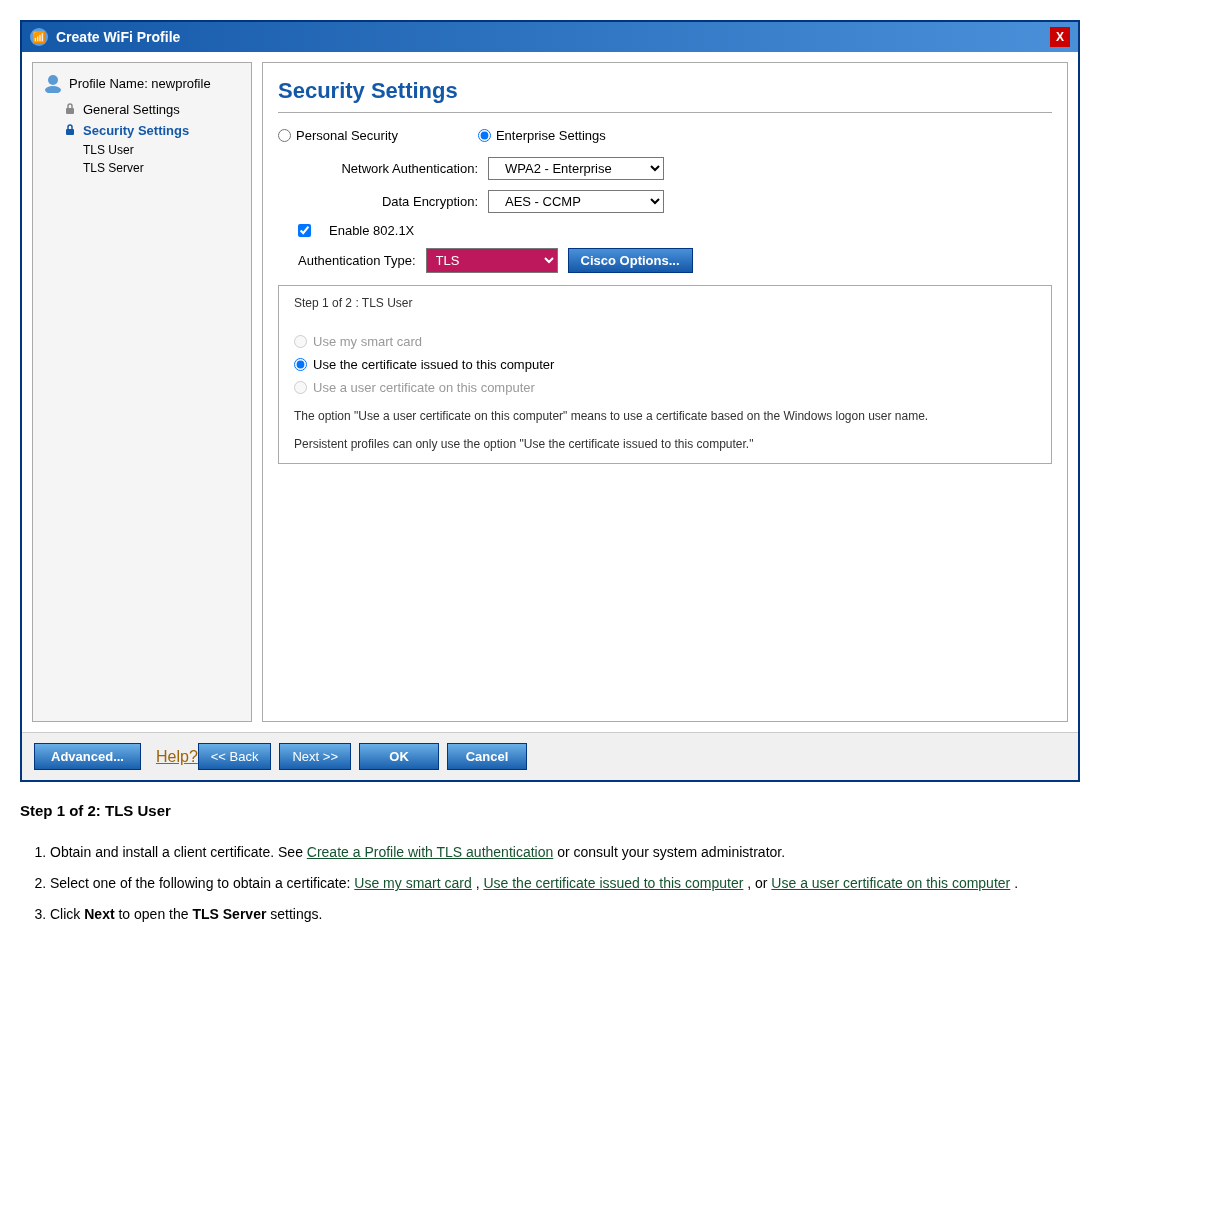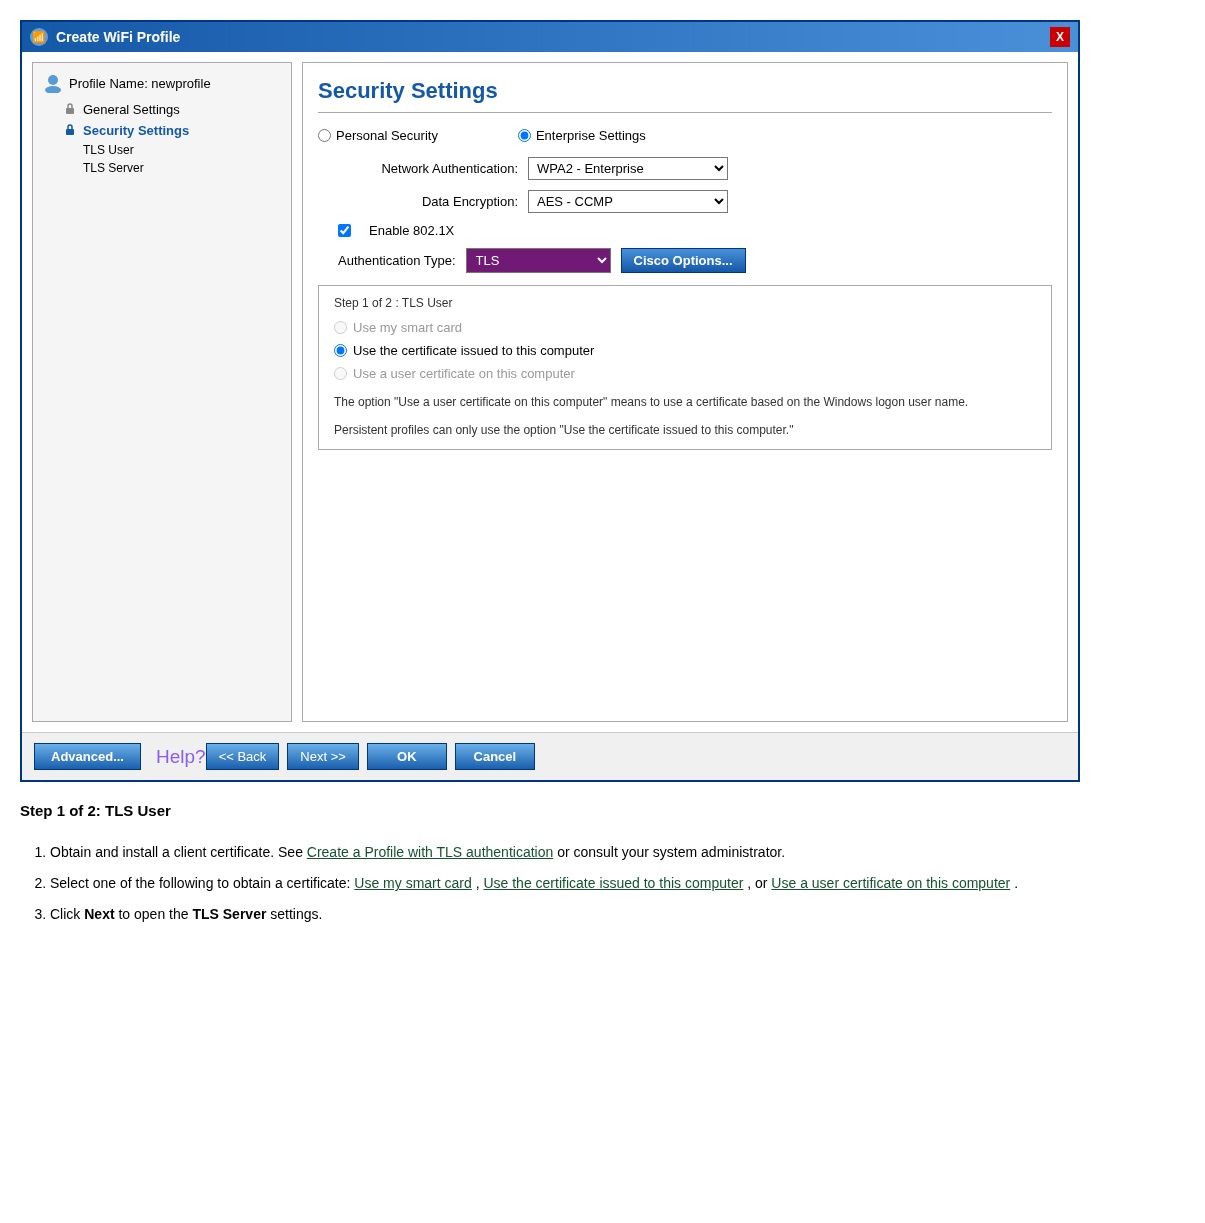--- a/index.html
+++ b/index.html
@@ -65,21 +65,21 @@
 
     .dialog-body {
       display: flex;
       padding: 10px;
       gap: 10px;
       min-height: 680px;
     }
 
     
     .left-panel {
-      width: 260px;
+      width: 220px;
       border: 1px solid #aaa;
       background: #f5f5f5;
       padding: 10px;
       flex-shrink: 0;
     }
 
     .profile-item {
       display: flex;
       align-items: center;
       gap: 6px;
@@ -155,22 +155,22 @@
       gap: 10px;
     }
 
     .form-label {
       width: 200px;
       text-align: right;
       flex-shrink: 0;
     }
 
     .form-select {
-      width: 200px;
-      padding: 2px 4px;
+      width: 176px;
+      padding: 2px 12px;
       border: 1px solid #777;
       background: #fff;
       font-size: 13px;
       appearance: auto;
     }
 
     .checkbox-row {
       display: flex;
       align-items: center;
       gap: 18px;
@@ -180,22 +180,22 @@
 
     .auth-row {
       display: flex;
       align-items: center;
       gap: 10px;
       margin-bottom: 12px;
       padding-left: 20px;
     }
 
     .auth-select {
-      width: 145px;
-      background: #701a75;
+      width: 132px;
+      background: #be185d;
       color: white;
       padding: 3px 5px;
       border: 1px solid #777;
       font-size: 13px;
     }
 
     .cisco-btn {
       background: linear-gradient(to bottom, #4a90d9, #1458a8);
       color: white;
       border: 1px solid #003580;
@@ -206,21 +206,21 @@
     }
 
     .step-group {
       border: 1px solid #aaa;
       padding: 10px 15px;
       margin-top: 5px;
     }
 
     .step-group-title {
       font-size: 12px;
-      margin-bottom: 10px;
+      margin-bottom: 24px;
       color: #333;
     }
 
     .step-radio-option {
       display: flex;
       align-items: center;
       gap: 6px;
       margin-bottom: 8px;
       font-size: 13px;
     }
@@ -423,21 +423,21 @@
 
         <div class="info-text">The option "Use a user certificate on this computer" means to use a certificate based on the Windows logon user name.</div>
         <div class="info-text" style="margin-top:10px;">Persistent profiles can only use the option "Use the certificate issued to this computer."</div>
       </div>
     </div>
   </div>
 
   <div class="dialog-footer">
     <div class="footer-left">
       <button class="btn">Advanced...</button>
-      <span style="color:#8b5cf6;font-size:19px;">Help?</span>
+      <span style="color:#a16207;font-size:16px;text-decoration:underline;">Help?</span>
     </div>
     <div class="footer-right">
       <button class="btn-outline">&lt;&lt; Back</button>
       <button class="btn-outline">Next &gt;&gt;</button>
       <button class="btn">OK</button>
       <button class="btn">Cancel</button>
     </div>
   </div>
 </div>
 

